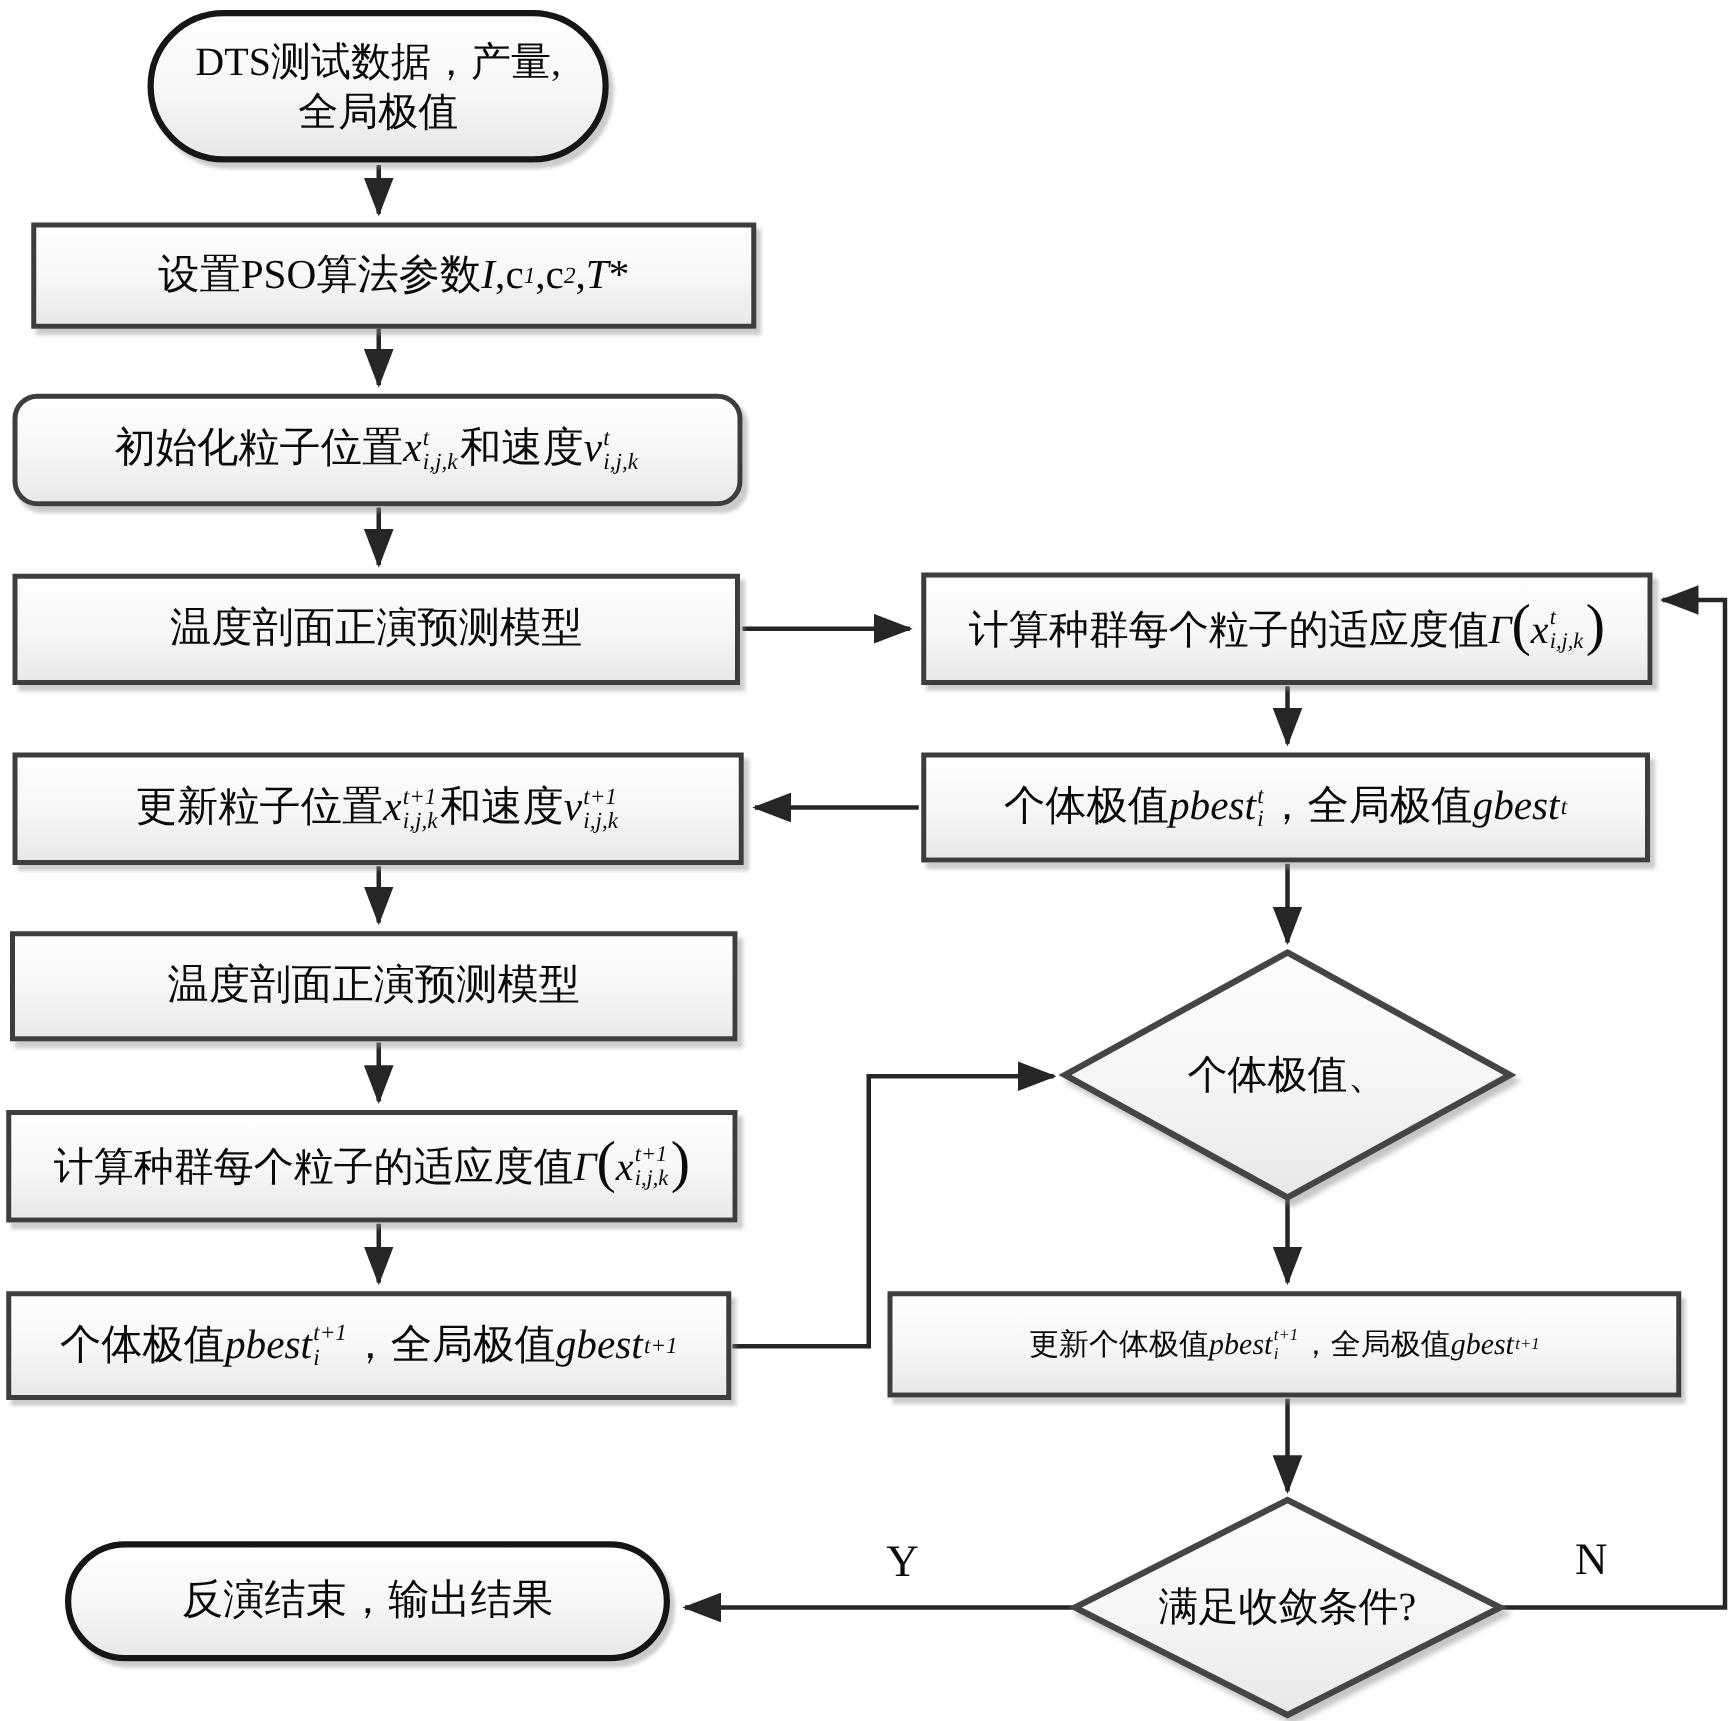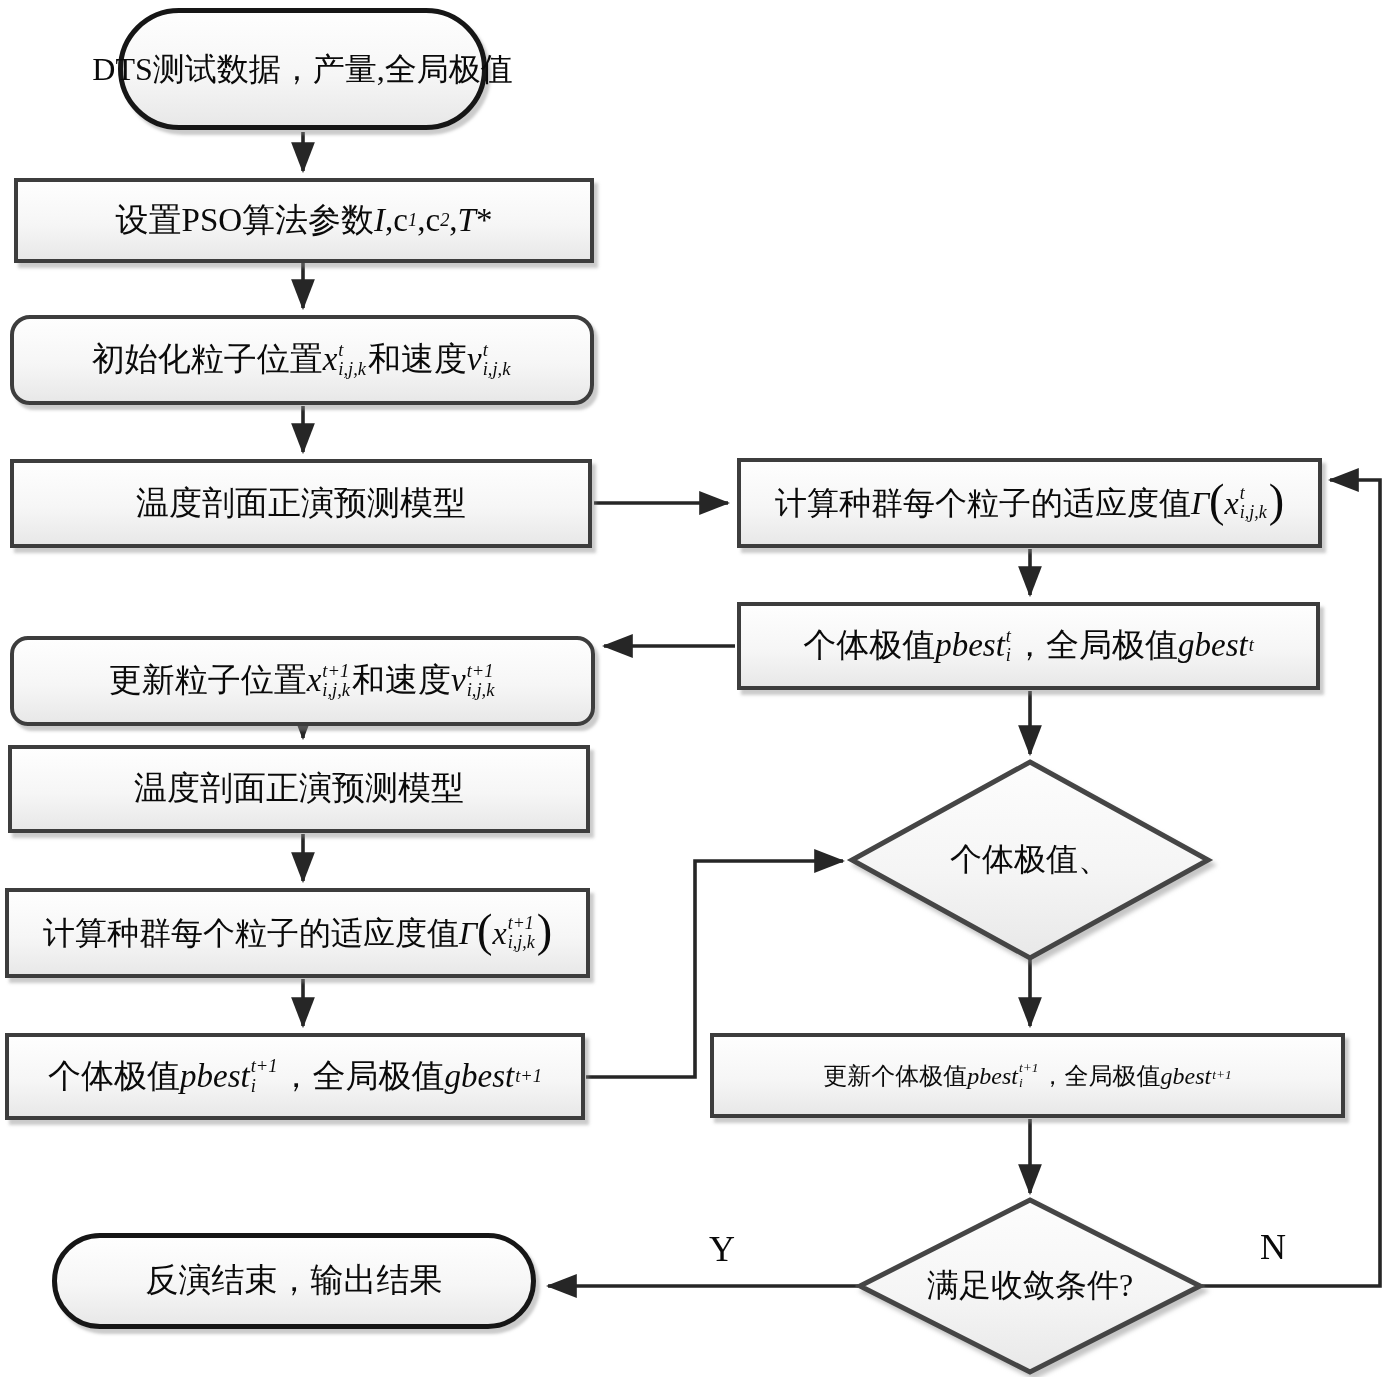--- a/index.html
+++ b/index.html
@@ -1,21 +1,21 @@
 <!DOCTYPE html>
 <html><head>
 <meta charset="utf-8">
 <style>
   html,body{margin:0;padding:0;background:#ffffff;}
   #canvas{
     position:relative;width:1386px;height:1377px;background:#ffffff;overflow:hidden;
     font-family:"Liberation Serif","DejaVu Serif",serif;color:#0a0a0a;
   }
   .node{
-    position:absolute;display:flex;flex-direction:row;align-items:center;justify-content:center;
+    position:absolute;display:flex;flex-direction:column;align-items:center;justify-content:center;
     text-align:center;box-sizing:border-box;
     background:linear-gradient(180deg,#fefefe 0%,#f6f6f6 55%,#e8e8e8 100%);
     border:4px solid #3d3d3d;
     box-shadow:4px 5px 3px rgba(140,140,140,0.45);
     font-size:33px;line-height:1.25;
   }
   .node .row{display:flex;align-items:center;justify-content:center;white-space:nowrap;}
   .term{border-radius:62px;border:5px solid #161616;}
   .dtext{
     position:absolute;display:flex;flex-direction:row;align-items:center;justify-content:center;
@@ -73,21 +73,21 @@
 
     <polygon class="dia" points="1030,762 1208,860 1030,958 852,860"></polygon>
     <polygon class="dia" points="1030,1200 1200,1286 1030,1372 860,1286"></polygon>
   </svg>
 
   <div class="node term" style="left:118px;top:8px;width:369px;height:122px;font-size:32px;">
     <span class="row">DTS测试数据，产量,</span>
     <span class="row">全局极值</span>
   </div>
 
-  <div class="node" style="left:14px;top:178px;width:580px;height:85px;">
+  <div class="node" style="left:25px;top:178px;width:580px;height:85px;">
     <span class="row">
       <span>设置PSO算法参数 </span>
         <span class="mvar">I</span>
         <span>, </span>
         <span>c</span>
         <span class="subo">1</span>
         <span>, </span>
         <span>c</span>
         <span class="subo">2</span>
         <span>, </span>
@@ -138,21 +138,21 @@
         <span class="stack">
           <span>t</span>
           <span>i</span>
         </span>
         <span>，全局极值</span>
         <span class="mvar">gbest</span>
         <span class="supo">t</span>
     </span>
   </div>
 
-  <div class="node" style="left:10px;top:636px;width:585px;height:90px;border-radius:18px;">
+  <div class="node" style="left:10px;top:602px;width:585px;height:90px;">
     <span class="row">
       <span>更新粒子位置 </span>
         <span class="mvar">x</span>
         <span class="stack">
           <span>t+1</span>
           <span>i,j,k</span>
         </span>
         <span> 和速度 </span>
         <span class="mvar">v</span>
         <span class="stack">

